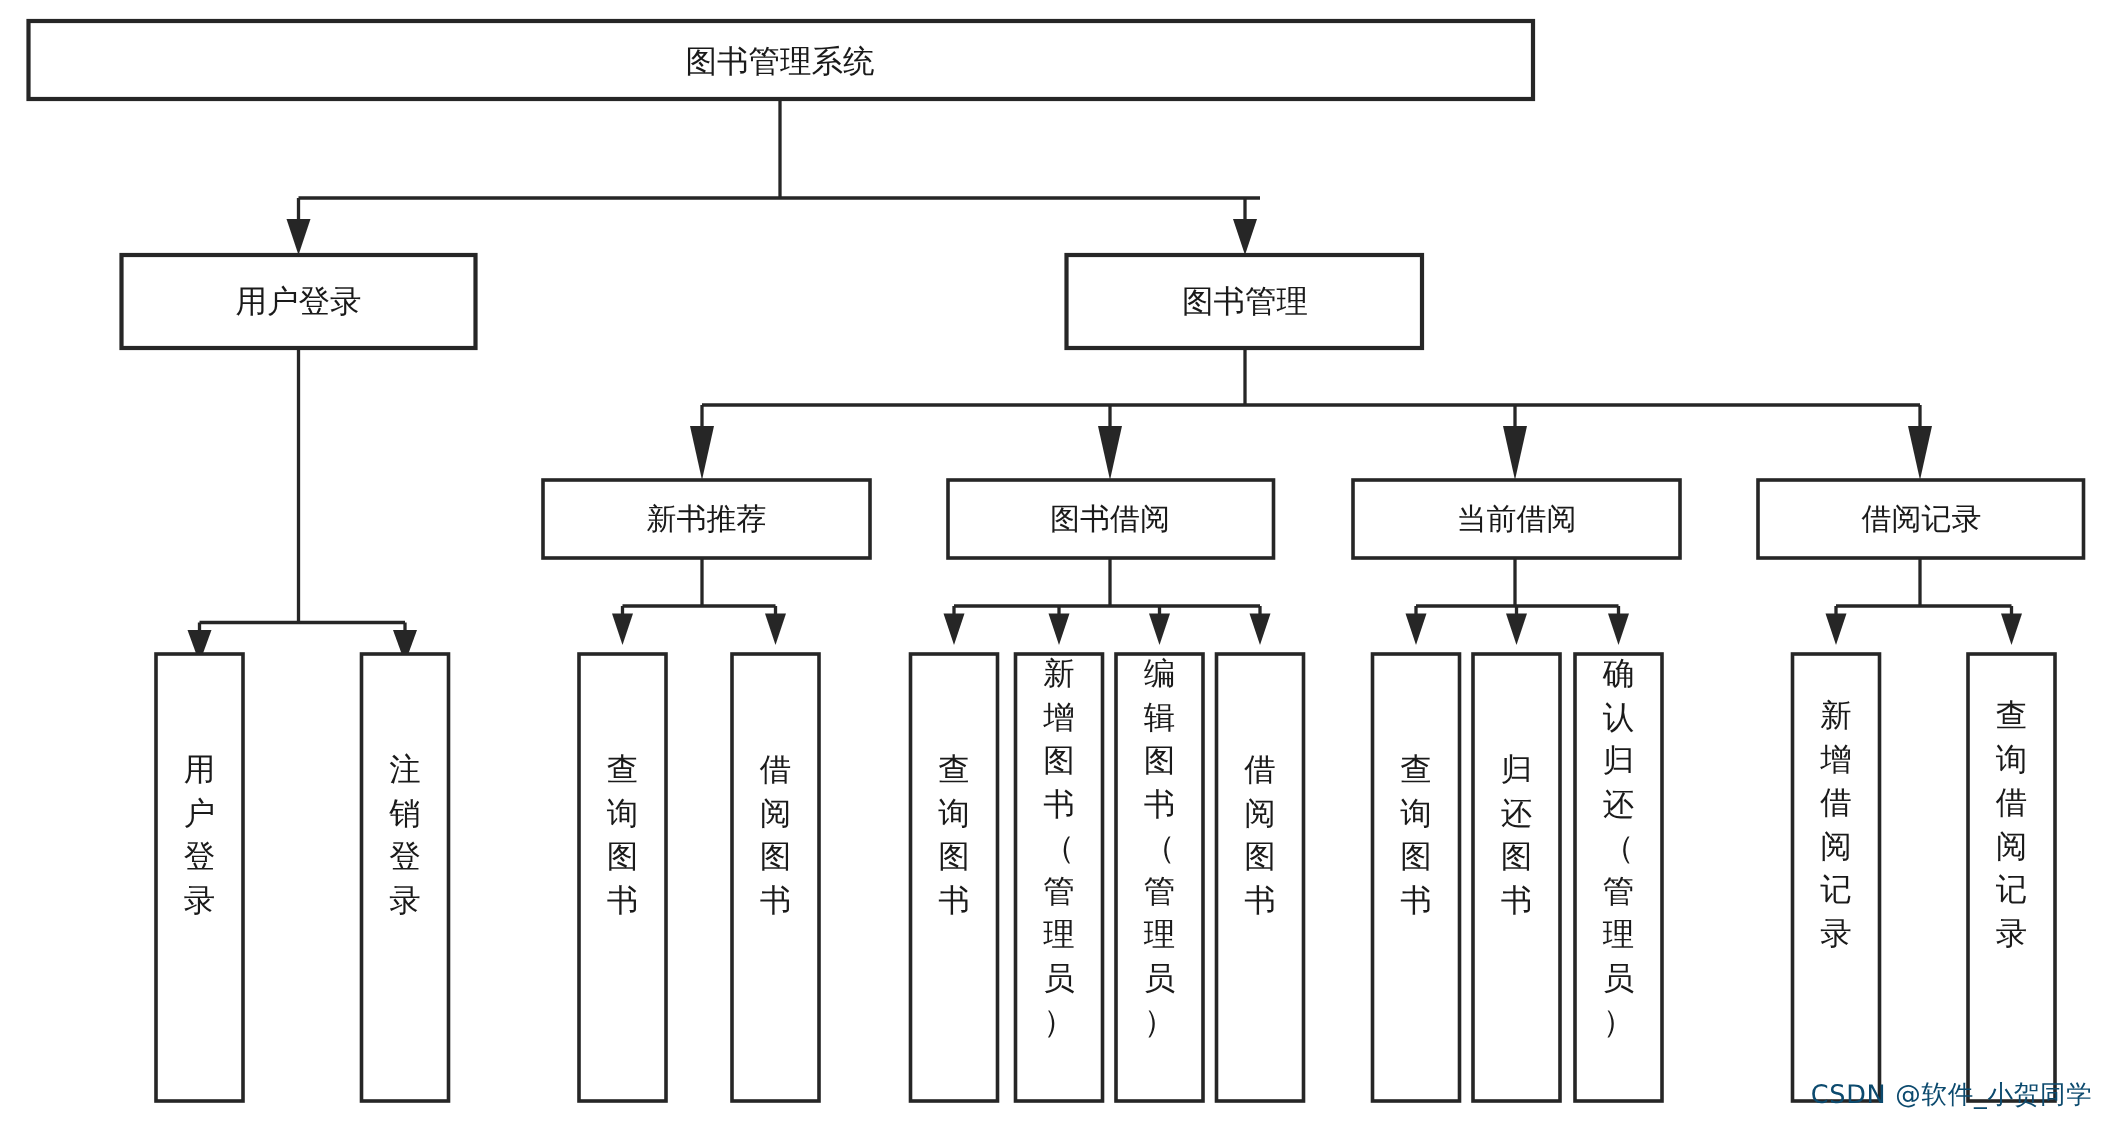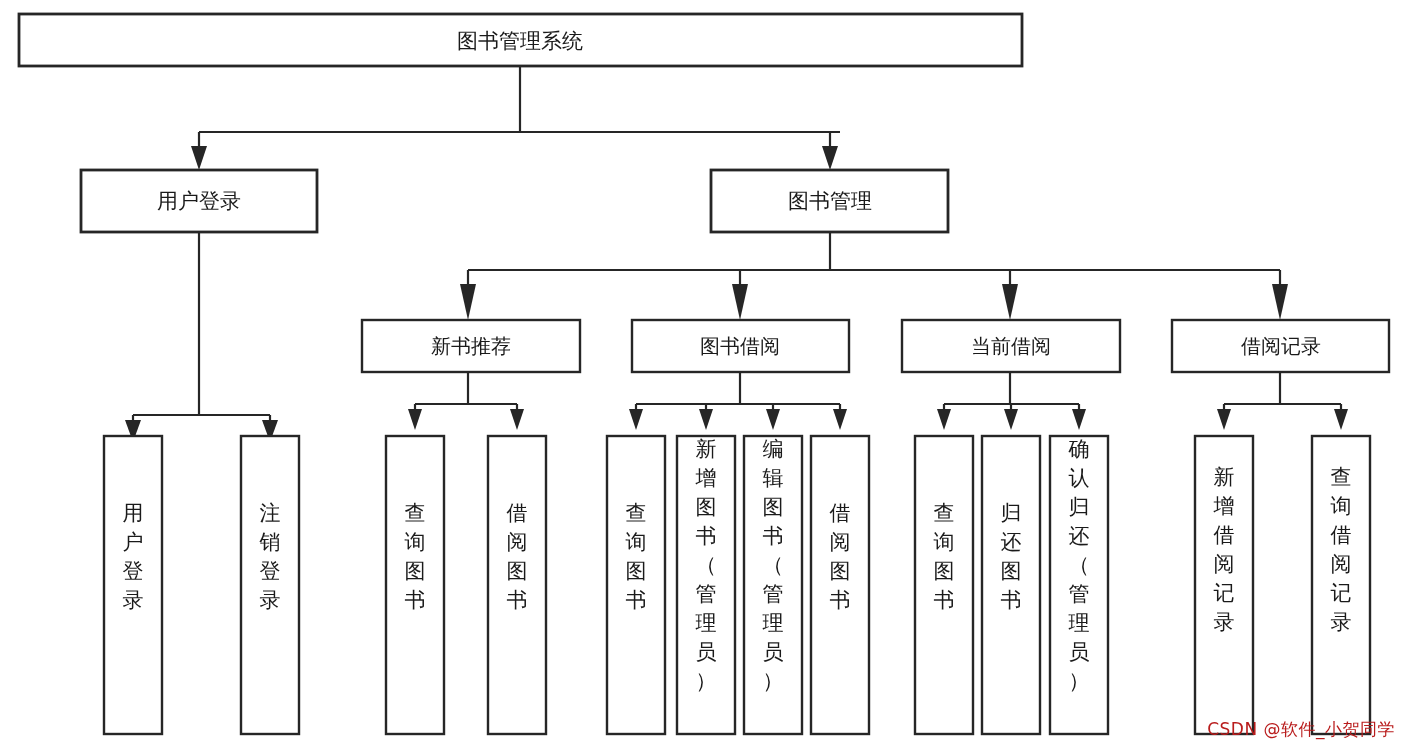--- a/index.html
+++ b/index.html
@@ -58,21 +58,21 @@
   .arrowhead {
     fill: #262626;
     stroke: none;
   }
   .watermark {
     position: absolute;
     right: 10px;
     bottom: 6px;
     font-family: "DejaVu Sans", "Liberation Sans", sans-serif;
     font-size: 17px;
-    color: #b91c1c;
+    color: #0c4a6e;
     white-space: nowrap;
     letter-spacing: 0.5px;
   }
 </style>
 </head>
 <body>
 
 <div id="diagram-root">
   <svg class="diagram" viewBox="0 0 1405 747" xmlns="http://www.w3.org/2000/svg">
 

